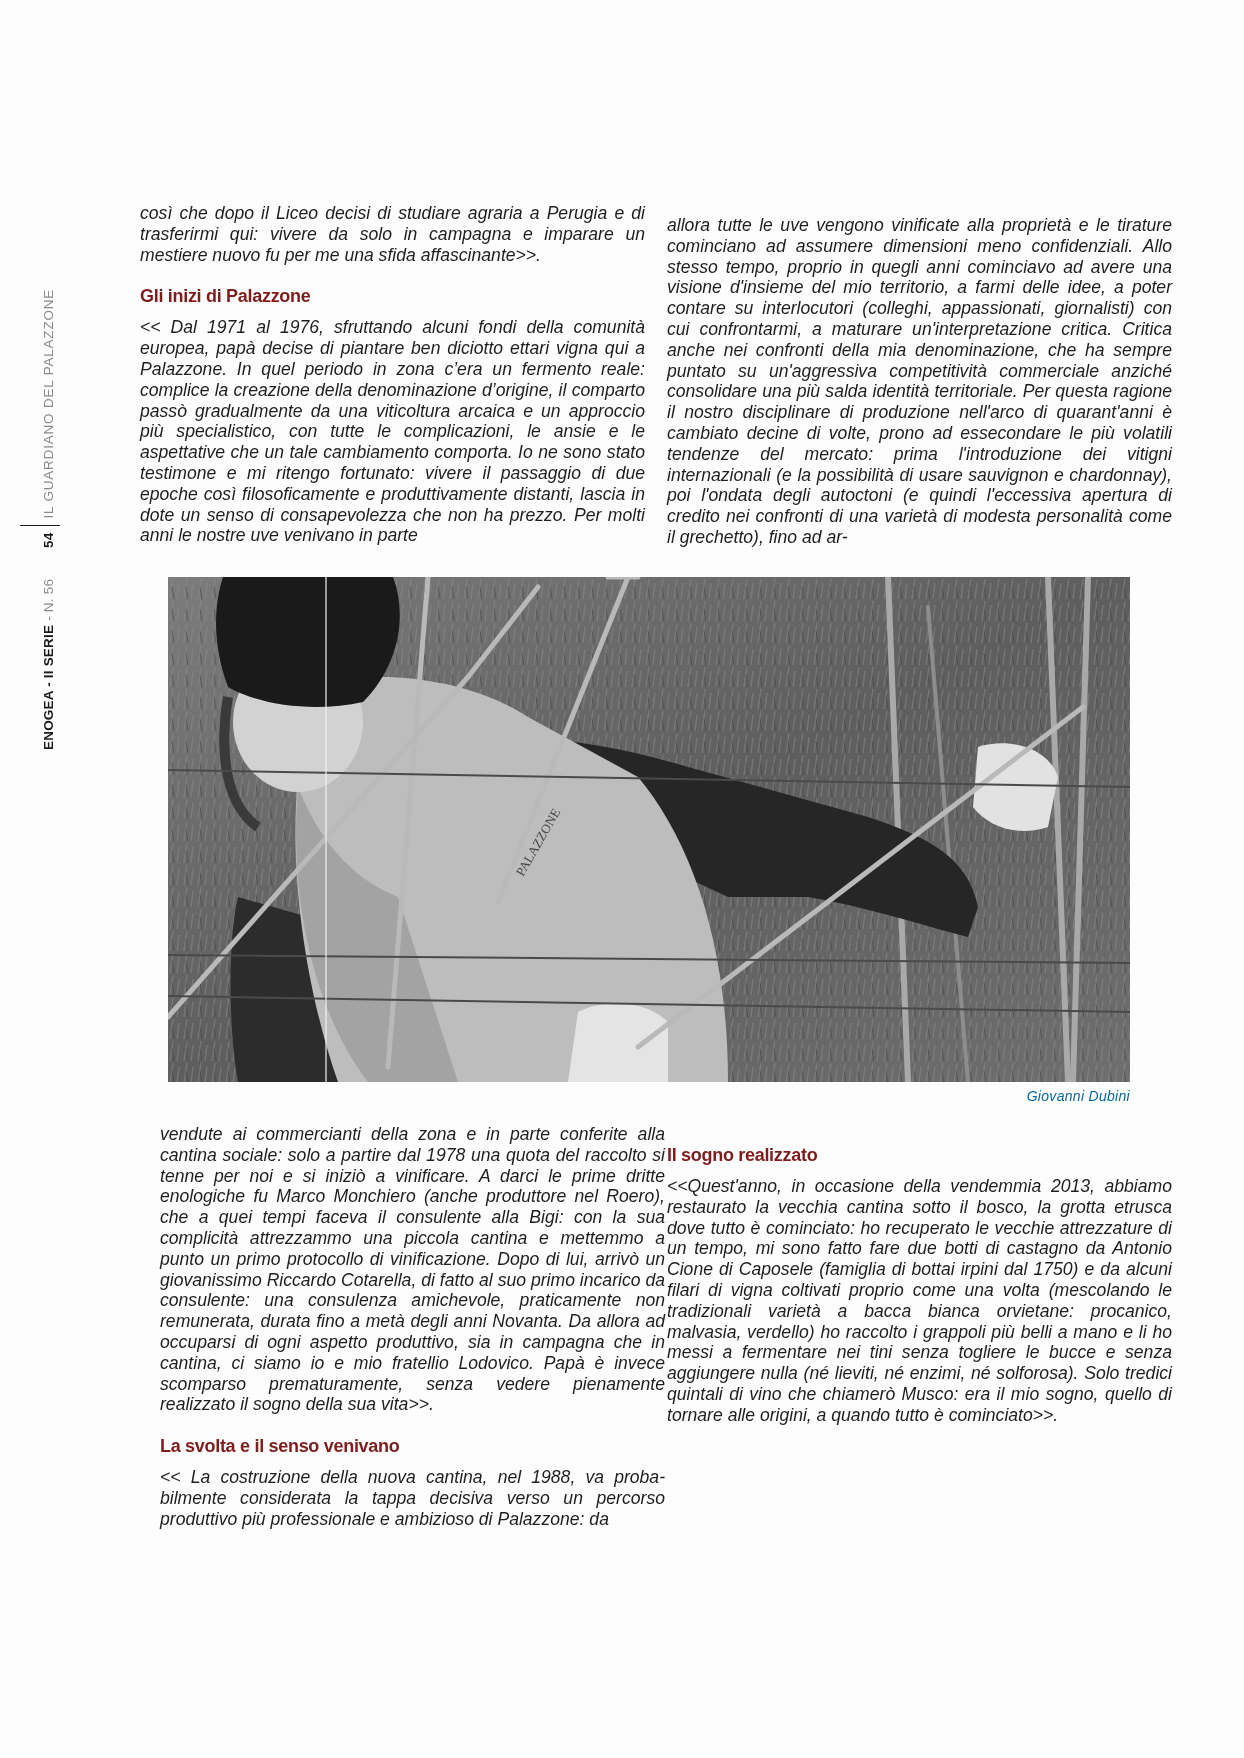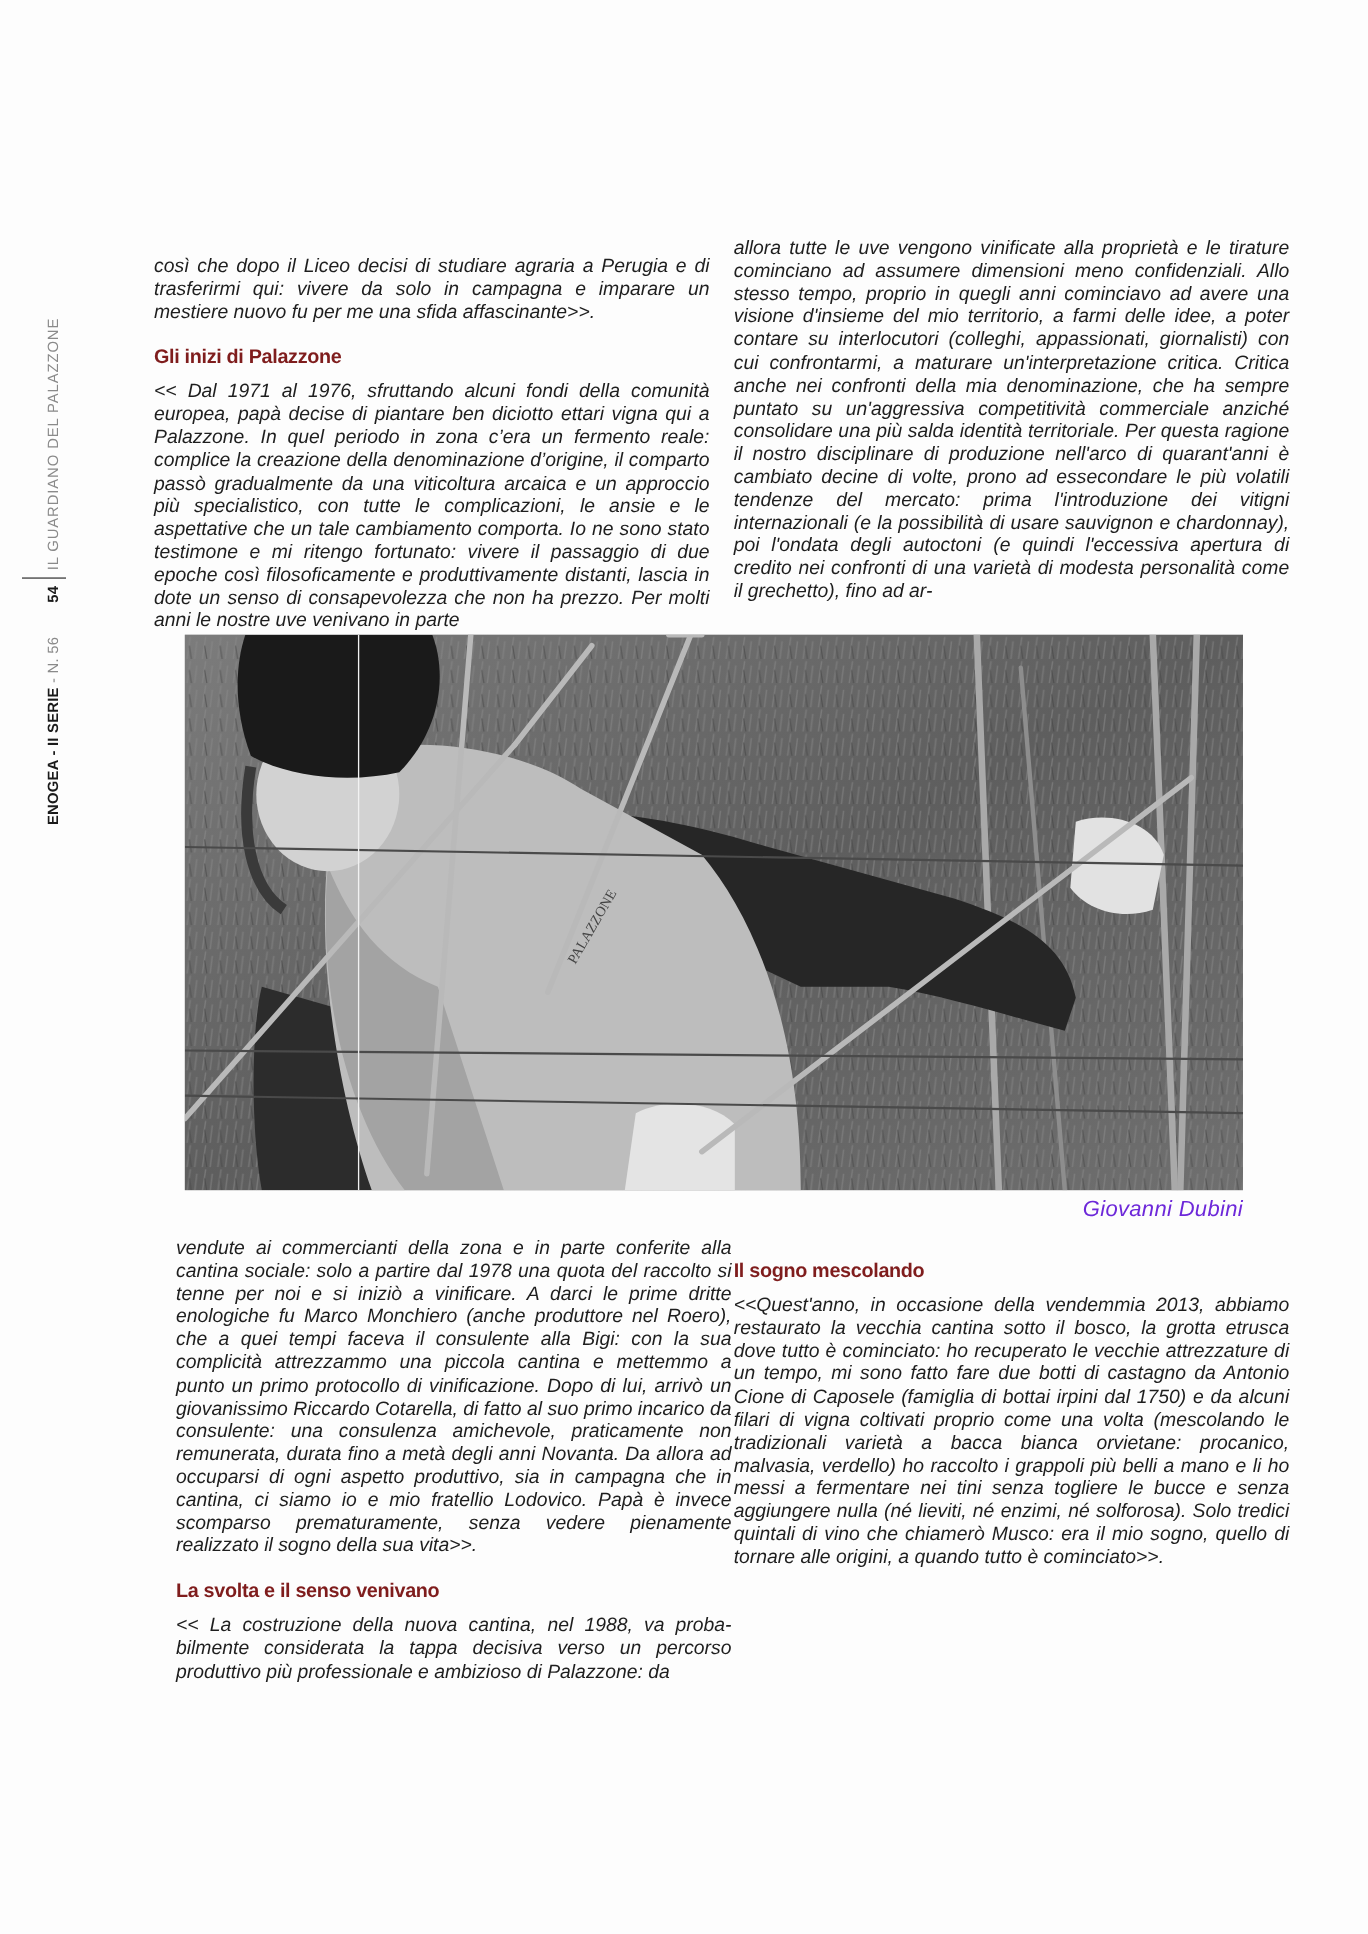--- a/index.html
+++ b/index.html
@@ -94,21 +94,21 @@
     }
     .col h2 {
       font-style: normal;
       font-weight: bold;
       font-size: 18px;
       line-height: 22px;
       margin: 20px 0 10px 0;
       color: #7f1d1d;
       letter-spacing: -0.3px;
     }
-    .col-top-left  { left: 140px; top: 203px; margin-top: 28px; }
+    .col-top-left  { left: 140px; top: 203px; }
     .col-top-right { left: 667px; top: 215px; }
     .col-bot-left  { left: 140px; top: 1124px; margin-left: 20px; }
     .col-bot-right { left: 667px; top: 1124px; }
 
     
     .photo {
       position: absolute;
       left: 168px;
       top: 577px;
       width: 962px;
@@ -118,23 +118,23 @@
     }
     .photo svg {
       display: block;
       width: 100%;
       height: 100%;
     }
     .photo-credit {
       position: absolute;
       right: 114px;
       top: 1088px;
-      font-size: 20px;
+      font-size: 14px;
       font-style: italic;
-      color: #6d28d9;
+      color: #0369a1;
       letter-spacing: 0.3px;
       text-align: center;
     }
   </style>
 </head>
 <body>
 
 <div class="page">
 
   <div class="side-strip">
@@ -218,17 +218,17 @@
   </div>
   <div class="photo-credit">Giovanni Dubini</div>
 
   <div class="col col-bot-left">
     <p>vendute ai commercianti della zona e in parte conferite alla cantina sociale: solo a partire dal 1978 una quota del rac­colto si tenne per noi e si iniziò a vinificare. A darci le prime dritte enologiche fu Marco Monchiero (anche produttore nel Roero), che a quei tempi faceva il consulente alla Bigi: con la sua complicità attrezzammo una piccola cantina e met­temmo a punto un primo protocollo di vinificazione. Dopo di lui, arrivò un giovanissimo Riccardo Cotarella, di fatto al suo primo incarico da consulente: una consulenza amichevole, praticamente non remunerata, durata fino a metà degli anni Novanta. Da allora ad occuparsi di ogni aspetto produttivo, sia in campagna che in cantina, ci siamo io e mio fratellio Lodovico. Papà è invece scomparso prematuramente, sen­za vedere pienamente realizzato il sogno della sua vita&gt;&gt;.</p>
     <h2>La svolta e il senso venivano</h2>
     <p>&lt;&lt; La costruzione della nuova cantina, nel 1988, va proba­bilmente considerata la tappa decisiva verso un percorso produttivo più professionale e ambizioso di Palazzone: da</p>
   </div>
 
   <div class="col col-bot-right">
-    <h2>Il sogno mescolando</h2>
+    <h2>Il sogno realizzato</h2>
     <p>&lt;&lt;Quest'anno, in occasione della vendemmia 2013, ab­biamo restaurato la vecchia cantina sotto il bosco, la grotta etrusca dove tutto è cominciato: ho recuperato le vecchie attrezzature di un tempo, mi sono fatto fare due botti di casta­gno da Antonio Cione di Caposele (famiglia di bottai irpini dal 1750) e da alcuni filari di vigna coltivati proprio come una vol­ta (mescolando le tradizionali varietà a bacca bianca orvieta­ne: procanico, malvasia, verdello) ho raccolto i grappoli più belli a mano e li ho messi a fermentare nei tini senza togliere le bucce e senza aggiungere nulla (né lieviti, né enzimi, né solforosa). Solo tredici quintali di vino che chiamerò Musco: era il mio sogno, quello di tornare alle origini, a quando tutto è cominciato&gt;&gt;.</p>
   </div>
 
 </div>
 
 </body></html>

